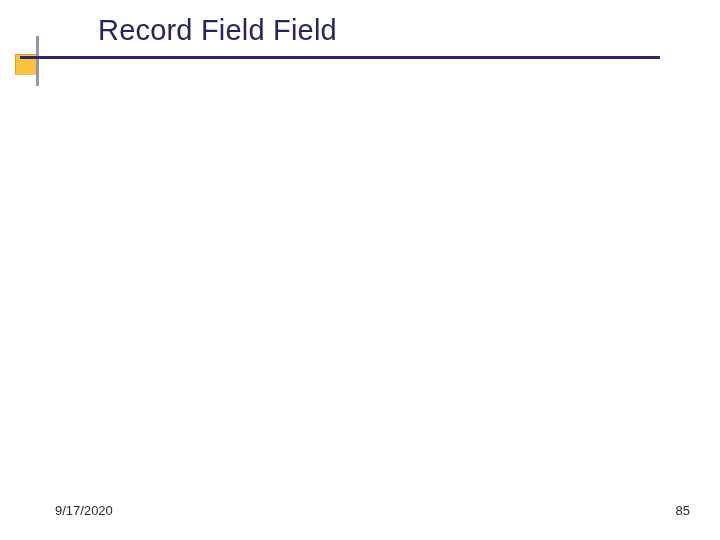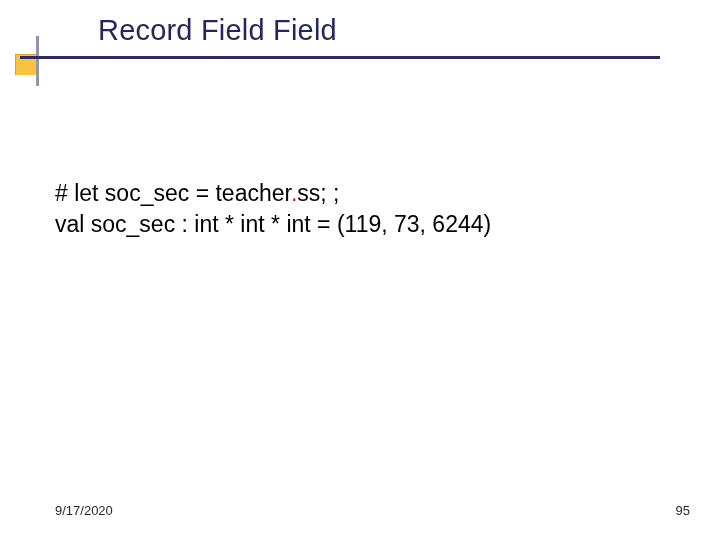--- a/index.html
+++ b/index.html
@@ -82,23 +82,17 @@
 <body>
 
 <div class="slide">
 
   <div class="title">Record Field Field</div>
 
   <div class="decor-yellow-box"></div>
   <div class="decor-vbar"></div>
   <div class="decor-hbar"></div>
 
-  <div class="content">
-    <div>
-      <span># let soc_sec = teacher</span><span class="dot">.</span><span>ss; ;</span>
-    </div>
-    <div>val soc_sec : int * int * int = (119, 73, 6244)</div>
-  </div>
 
   <div class="footer-date">9/17/2020</div>
-  <div class="footer-page">95</div>
+  <div class="footer-page">85</div>
 
 </div>
 
 </body></html>

